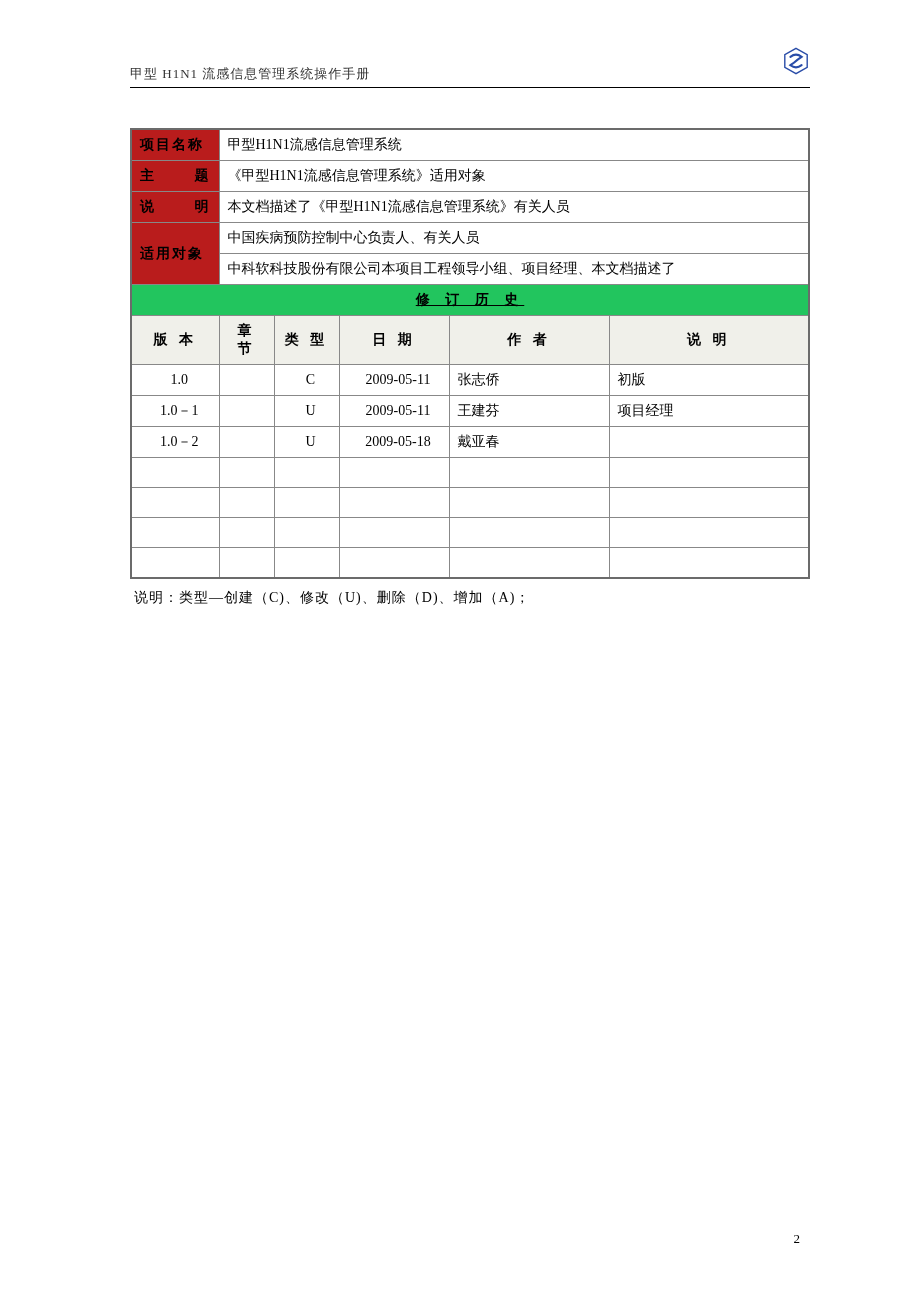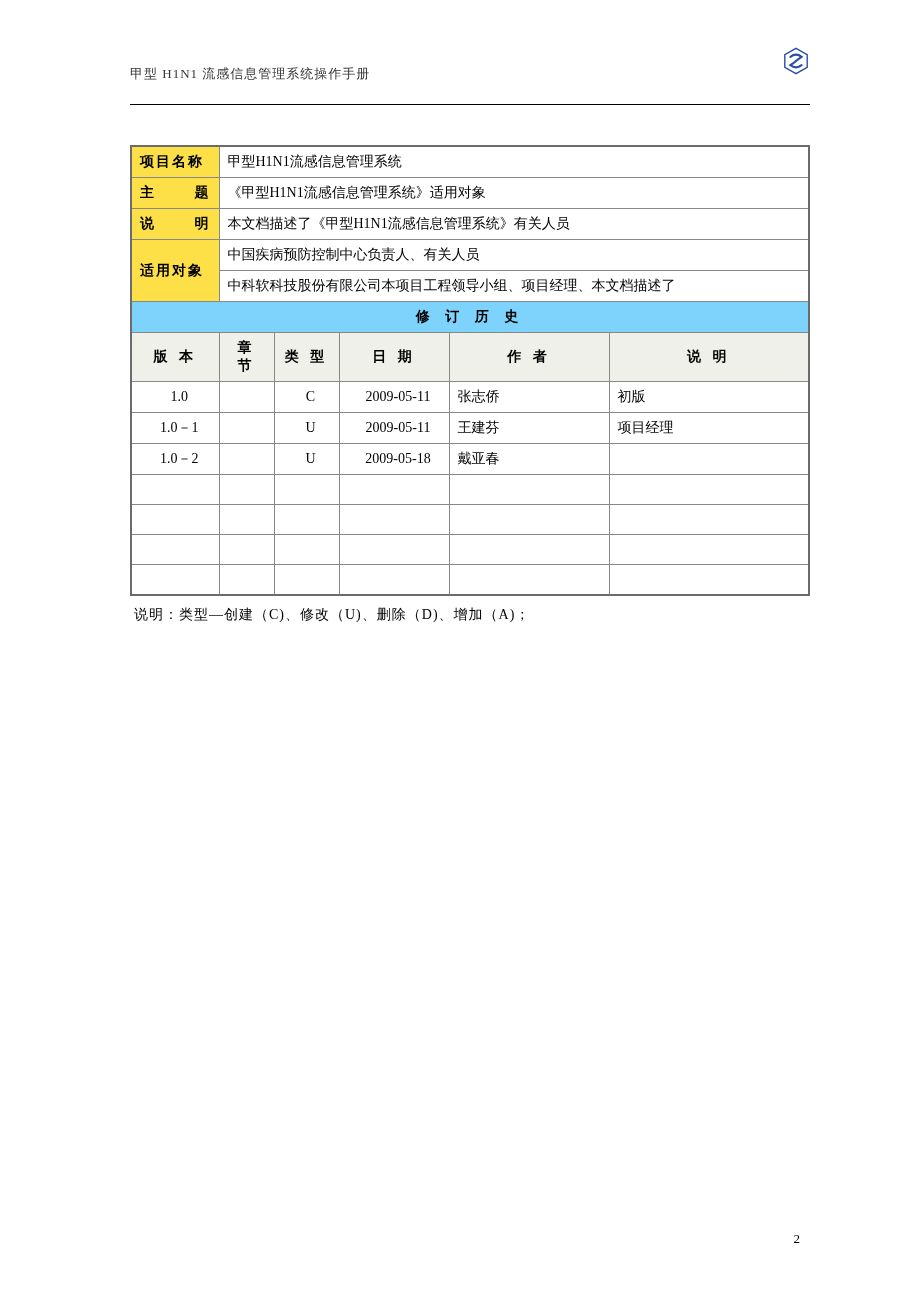--- a/index.html
+++ b/index.html
@@ -13,21 +13,21 @@
       position: relative;
     }
     .page {
       padding: 55px 110px 60px 130px;
     }
     .header-row {
       display: flex;
       justify-content: space-between;
       align-items: flex-end;
       border-bottom: 1.5px solid #000;
-      padding-bottom: 21px;
+      padding-bottom: 4px;
       margin-bottom: 40px;
     }
     .header-title {
       font-size: 13px;
       color: #333;
       letter-spacing: 1px;
     }
     .logo {
       width: 28px;
       height: 28px;
@@ -47,33 +47,34 @@
       border: 2px double #6b6b6b;
     }
     table.meta th, table.meta td {
       border: 1px solid #888;
       padding: 6px 8px;
       font-size: 14px;
       vertical-align: middle;
       height: 30px;
     }
     table.meta th {
-      background: #fde047;
+      background: #b91c1c;
       text-align: left;
       font-weight: bold;
       letter-spacing: 2px;
       width: 88px;
       white-space: nowrap;
     }
     th.spread { text-align: justify; text-align-last: justify; }
     .revision-header td {
-      background: #7dd3fc;
+      background: #22c55e;
       text-align: center;
       font-weight: bold;
       letter-spacing: 6px;
+      text-decoration: underline;
     }
     .col-header td {
       background: #f0f0ea;
       text-align: center;
       font-weight: bold;
       letter-spacing: 4px;
     }
     .rev-row td { text-align: left; padding-left: 10px; }
     .rev-row td.center { text-align: center; padding-left: 16px; }
     .note {

